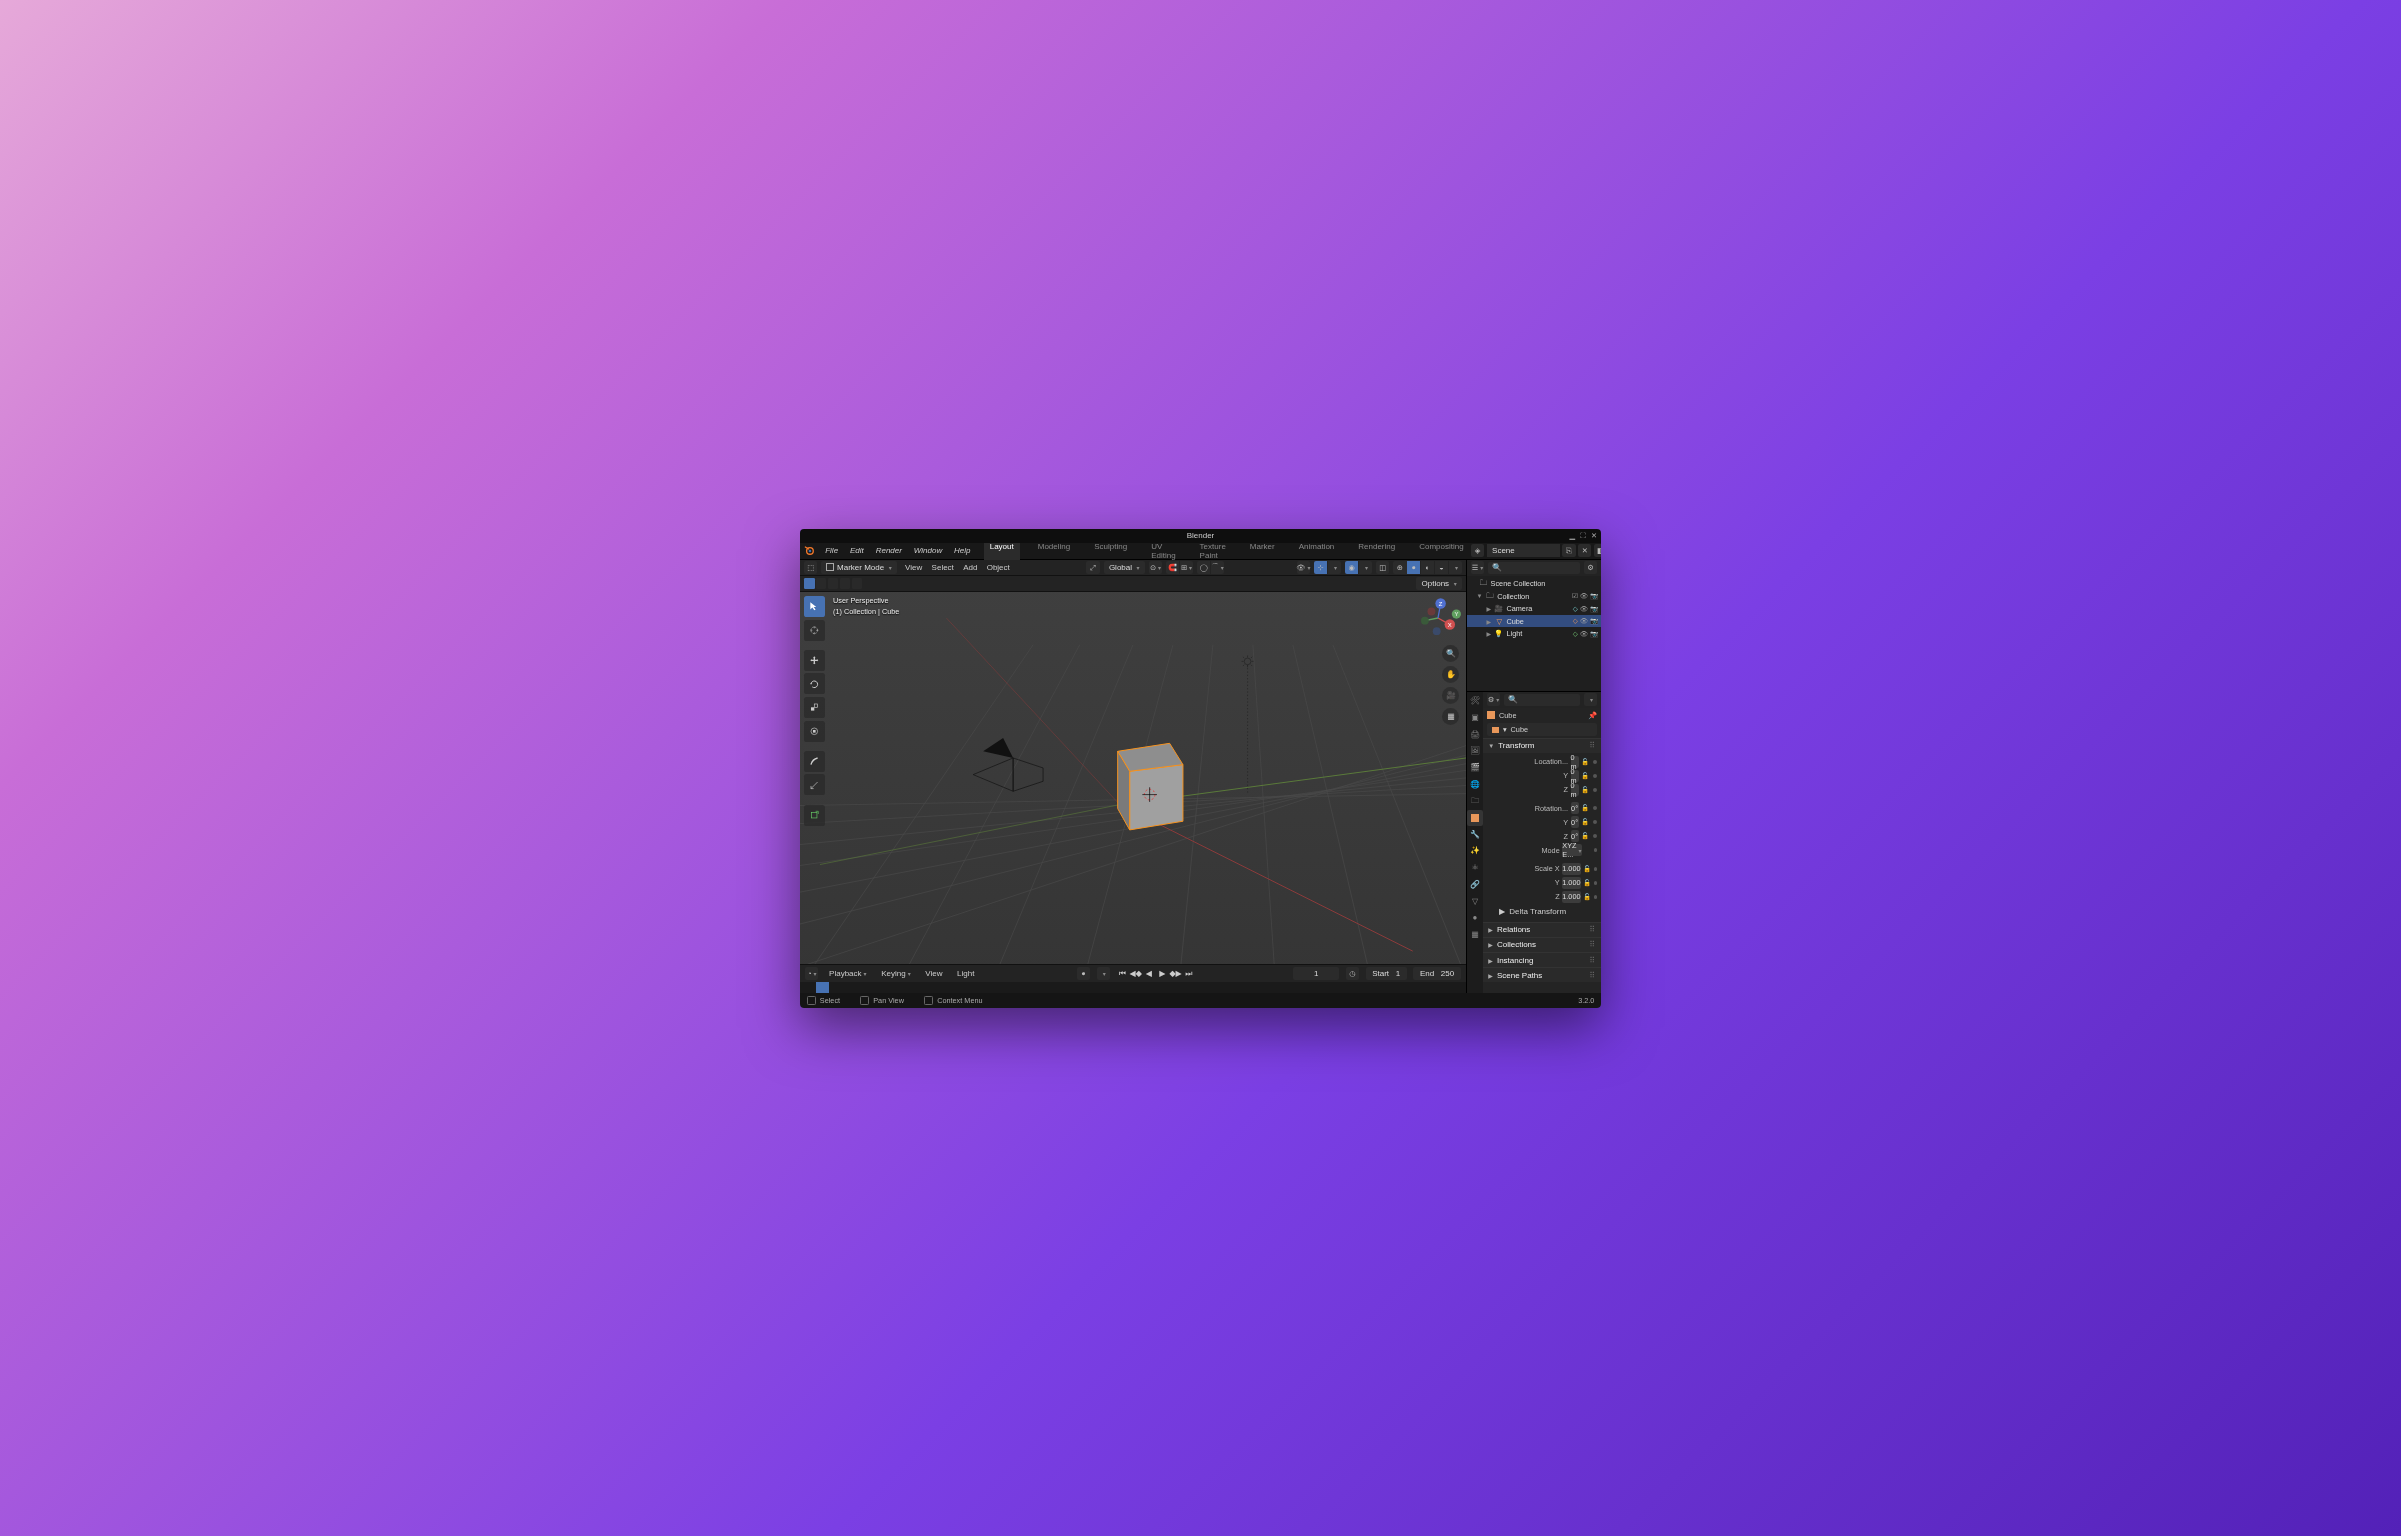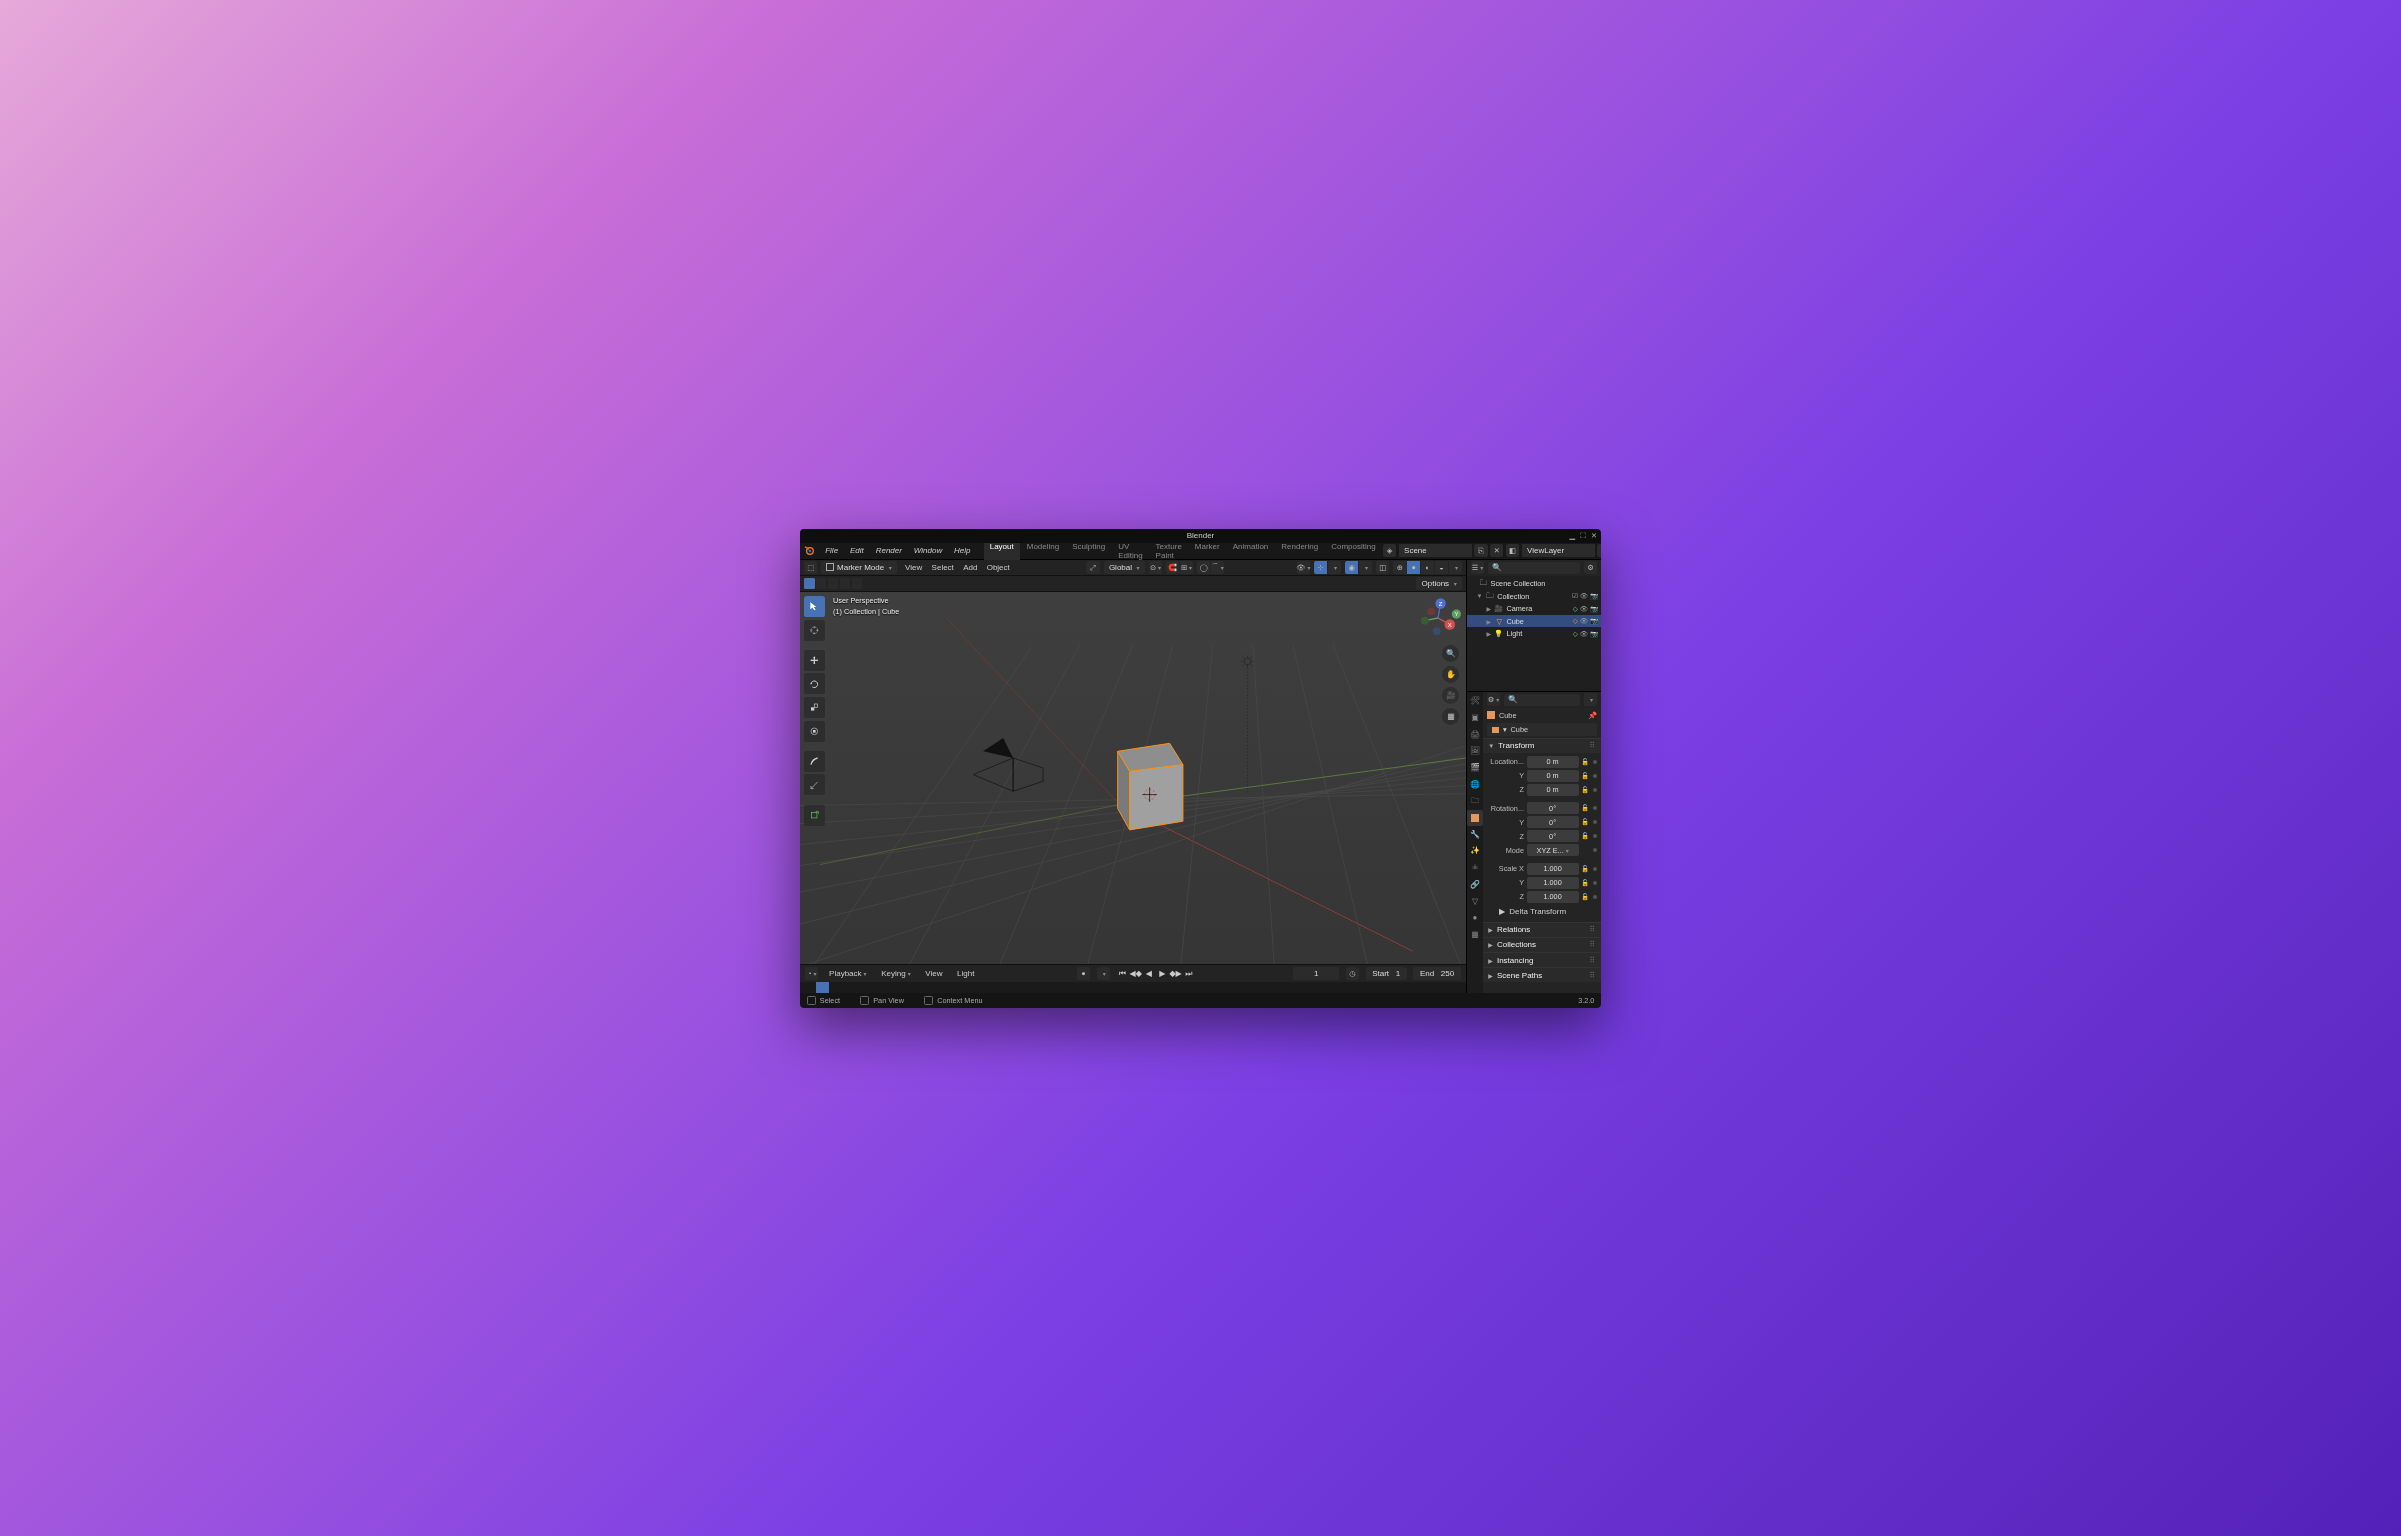--- a/index.html
+++ b/index.html
@@ -14,21 +14,21 @@
     color:#d0d0d0; font-size:8px;
   }
   .titlebar { height:14.5px; background:#0e0e0e; display:flex; align-items:center; justify-content:center; position:relative; }
   .titlebar .title { font-size:8px; color:#ccc; }
   .titlebar .controls { position:absolute; right:4px; display:flex; gap:5.3px; font-size:7.3px; color:#aaa; }
   .titlebar .controls span { cursor:pointer; }
   .menubar { height:16.5px; background:#181818; display:flex; align-items:center; padding:0 4px; gap:1.3px; border-bottom:0.7px solid #000; }
   .logo { width:12px; height:12px; margin-right:4px; display:flex; align-items:center; justify-content:center; }
   .logo svg { width:10.6px; height:10.6px; }
   .menu-item { padding:2px 5.3px; color:#ccc; border-radius:2px; cursor:pointer; }
-  .workspaces { display:flex; gap:1px; margin-left:6.6px; }
+  .workspaces { display:flex; gap:12px; margin-left:6.6px; }
   .workspace { padding:2px 6px; color:#888; cursor:pointer; border-radius:2px 2px 0 0; }
   .workspace.active { background:#2b2b2b; color:#fff; }
   .scene-ctrl { margin-left:auto; display:flex; align-items:center; gap:2.6px; }
   .field { background:#2b2b2b; border-radius:0; padding:1.3px 5.3px; color:#ddd; display:flex; align-items:center; gap:4px; height:13.2px; }
   .icon-btn { width:13.2px; height:13.2px; background:#2b2b2b; border-radius:2px; display:flex; align-items:center; justify-content:center; cursor:pointer; color:#bbb; font-size:7.3px; }
   .content { flex:1; display:flex; min-height:0; }
   .left-col { flex:1; display:flex; flex-direction:column; min-width:0; }
   .vp-header { height:16.5px; background:#232323; display:flex; align-items:center; padding:0 4px; gap:4px; border-bottom:0.7px solid #111; }
   .dropdown { background:#2b2b2b; border-radius:2px; padding:1.3px 5.3px; color:#ddd; display:flex; align-items:center; gap:2.6px; height:13.2px; cursor:pointer; }
   .chev::after { content:"▾"; font-size:6px; margin-left:2px; color:#888; }
@@ -90,21 +90,21 @@
   .prop-hdr { height:16.5px; background:#232323; display:flex; align-items:center; padding:0 4px; gap:4px; }
   .prop-hdr .search { flex:1; background:#2b2b2b; border-radius:2px; height:12px; display:flex; align-items:center; padding:0 4px; color:#888; }
   .breadcrumb { padding:2.6px 4px; display:flex; align-items:center; gap:4px; font-size:7.3px; }
   .namebox { background:#2b2b2b; border-radius:2px; padding:2px 5.3px; margin:1.3px 4px; font-size:7.3px; display:flex; align-items:center; gap:4px; }
   .panel { border-top:0.7px solid #333; }
   .panel-hdr { padding:2.6px 5.3px; display:flex; align-items:center; gap:4px; cursor:pointer; color:#eee; background:#2a2a2a; }
   .panel-hdr .arr { font-size:6px; color:#aaa; }
   .panel-hdr .dots { margin-left:auto; color:#666; letter-spacing:0.7px; }
   .panel-body { padding:2.6px 4px; display:flex; flex-direction:column; gap:2px; }
   .prop-row { display:flex; align-items:center; gap:2.6px; font-size:7.3px; }
-  .prop-row .plabel { width:37px; text-align:right; color:#bbb; white-space:nowrap; overflow:hidden; text-overflow:ellipsis; }
+  .prop-row .plabel { width:37px; text-align:right; color:#bbb; white-space:nowrap; overflow:hidden; text-overflow:ellipsis;margin-left:44px; }
   .prop-row .pval { flex:1; background:#3c3c3c; border-radius:2px; height:12px; display:flex; align-items:center; justify-content:center; color:#ddd; }
   .prop-row .lock { width:9.2px; height:9.2px; display:flex; align-items:center; justify-content:center; color:#888; font-size:6.6px; }
   .prop-row .dot { width:4px; height:4px; border-radius:2px; background:#555; }
   .sub-panel-hdr { padding:2.6px 5.3px 2.6px 12px; display:flex; align-items:center; gap:4px; cursor:pointer; color:#ccc; }
   svg { overflow:visible; }
 </style>
 </head>
 <body>
 
 <div class="window">

